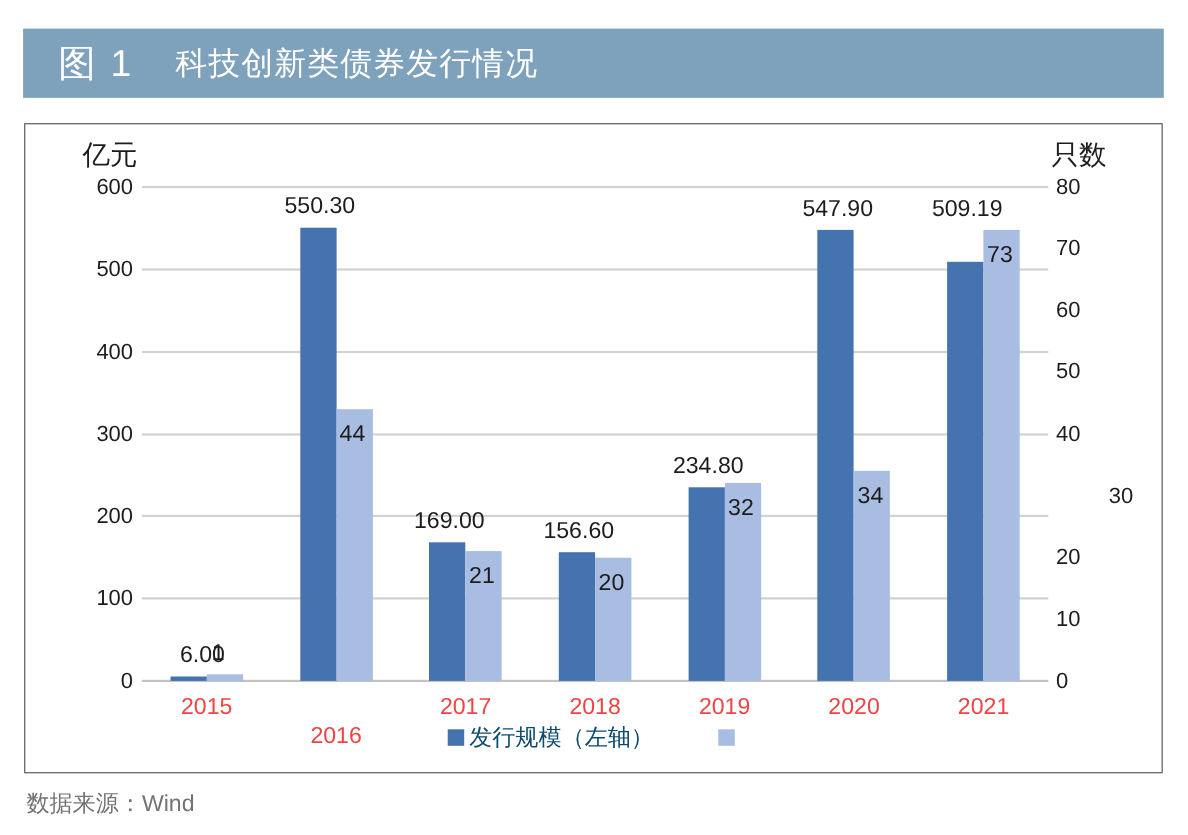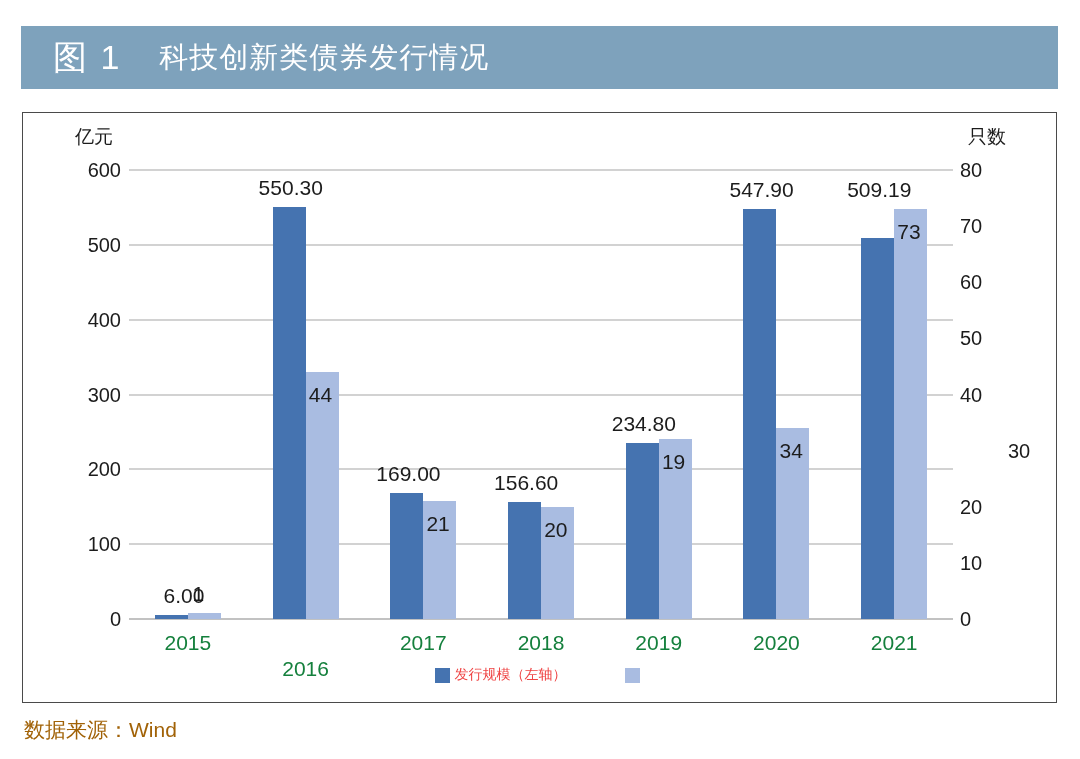--- a/index.html
+++ b/index.html
@@ -65,21 +65,21 @@
     position: absolute;
     left: 0;
     top: 0;
     width: 100%;
     height: 100%;
   }
 
   
   .axis-unit {
     position: absolute;
-    font-size: 19px;
+    font-size: 25px;
     color: #1c1c1c;
     white-space: nowrap;
   }
   .axis-unit.left  { left: 52px;  top: 11px; }
   .axis-unit.right { right: 50px; top: 11px; }
 
   
   .tick-col {
     position: absolute;
     top: 0;
@@ -139,21 +139,21 @@
     color: #1c1c1c;
     white-space: nowrap;
     transform: translateX(-50%);
     line-height: 1;
   }
 
   
   .cat-label {
     position: absolute;
     font-size: 21px;
-    color: #15803d;
+    color: #ef4444;
     transform: translateX(-50%);
     white-space: nowrap;
   }
 
   
   .legend {
     position: absolute;
     left: 0;
     right: 0;
     bottom: 18px;
@@ -168,32 +168,32 @@
   }
   .legend-swatch {
     width: 15px;
     height: 15px;
     margin-right: 5px;
     display: inline-block;
   }
   .legend-swatch.value { background: #4573b0; }
   .legend-swatch.count { background: #a9bce1; }
   .legend-text {
-    font-size: 14px;
-    color: #ef4444;
+    font-size: 21px;
+    color: #0c4a6e;
     white-space: nowrap;
   }
 
   
   .source-note {
     position: absolute;
     left: 24px;
     top: 716px;
     font-size: 21px;
-    color: #a16207;
+    color: #737373;
     white-space: nowrap;
   }
 </style>
 </head>
 <body>
 
 <div id="figure-root">
 
   <div class="title-banner">
     <span class="fig-no">图 1</span>
@@ -260,21 +260,21 @@
             <div class="bar value-bar" title="156.60" style="left: 0px; width: 33px; height: 117.189px;"></div>
             <div class="bar count-bar" title="20" style="left: 33px; width: 33px; height: 112.25px;"></div>
           </div>
           <div class="bar-label" style="left: 397.15px; top: 301.811px;">156.60</div>
           <div class="count-label" style="left: 426.85px; top: 348.75px;">20</div>
           <div class="group" style="left: 496.714px; width: 66px;">
             <div class="bar value-bar" title="234.80" style="left: 0px; width: 33px; height: 175.709px;"></div>
             <div class="bar count-bar" title="32" style="left: 33px; width: 33px; height: 179.6px;"></div>
           </div>
           <div class="bar-label" style="left: 514.864px; top: 243.291px;">234.80</div>
-          <div class="count-label" style="left: 544.564px; top: 281.4px;">19</div>
+          <div class="count-label" style="left: 544.564px; top: 281.4px;">32</div>
           <div class="group" style="left: 614.429px; width: 66px;">
             <div class="bar value-bar" title="547.90" style="left: 0px; width: 33px; height: 410.012px;"></div>
             <div class="bar count-bar" title="34" style="left: 33px; width: 33px; height: 190.825px;"></div>
           </div>
           <div class="bar-label" style="left: 632.579px; top: 8.98817px;">547.90</div>
           <div class="count-label" style="left: 662.279px; top: 270.175px;">34</div>
           <div class="group" style="left: 732.143px; width: 66px;">
             <div class="bar value-bar" title="509.19" style="left: 0px; width: 33px; height: 381.044px;"></div>
             <div class="bar count-bar" title="73" style="left: 33px; width: 33px; height: 409.712px;"></div>
           </div>

